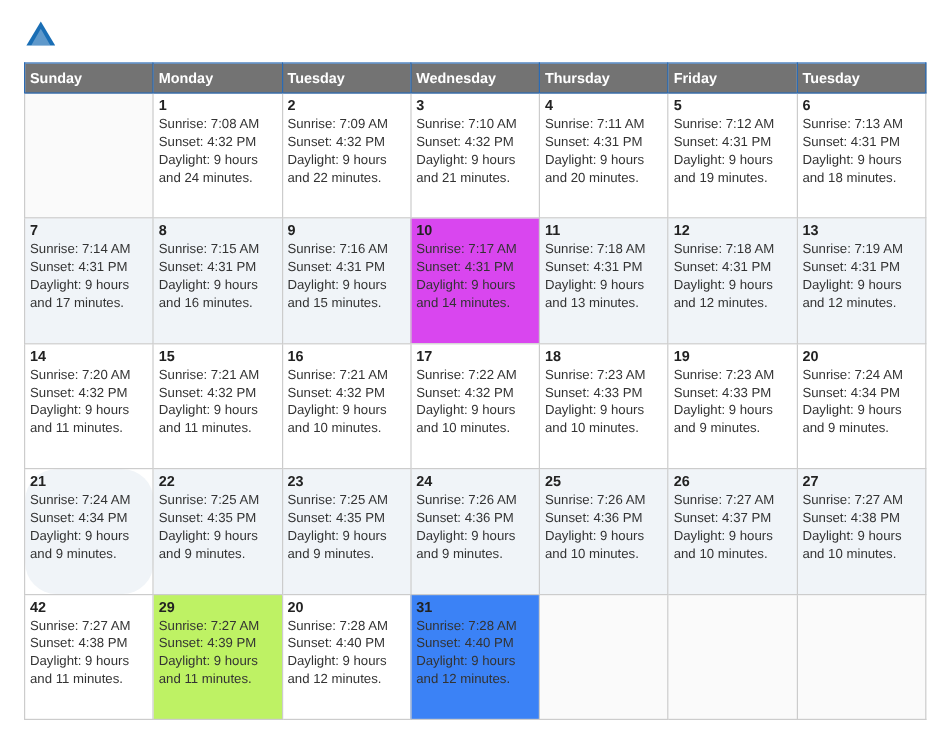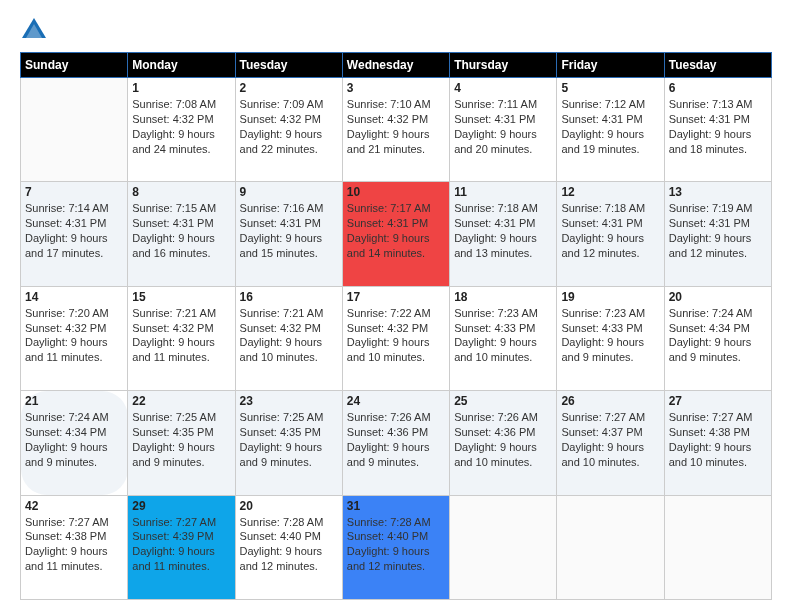--- a/index.html
+++ b/index.html
@@ -82,21 +82,21 @@
     .day-info {
       font-size: 11px;
       color: #333;
       line-height: 1.35;
     }
     .empty-cell {
       background: #f8f8f8;
     }
     tr:nth-child(odd) td { background: #fff; }
     tr:nth-child(even) td { background: #f5f5f5; }
-    .calendar-table thead tr th { background: #000000; margin-left: 40px; }
+    .calendar-table thead tr th { background: #737373; margin-left: 40px; }
   </style>
 </head>
 <body>
 
 <div class="page">
   <div class="header">
     <div class="logo">
       <svg class="logo-icon" viewBox="0 0 28 28">
         <polygon points="14,2 26,22 2,22" fill="#1a6eb5"></polygon>
         <polygon points="14,8 22,22 6,22" fill="#fff" opacity="0.3"></polygon>
@@ -158,21 +158,21 @@
             <div class="day-info">Sunrise: 7:14 AM<br>Sunset: 4:31 PM<br>Daylight: 9 hours and&nbsp;17 minutes.</div>
           </td>
           <td style="background: rgb(240, 244, 248);">
             <div class="day-number">8</div>
             <div class="day-info">Sunrise: 7:15 AM<br>Sunset: 4:31 PM<br>Daylight: 9 hours and&nbsp;16 minutes.</div>
           </td>
           <td style="background: rgb(240, 244, 248);">
             <div class="day-number">9</div>
             <div class="day-info">Sunrise: 7:16 AM<br>Sunset: 4:31 PM<br>Daylight: 9 hours and&nbsp;15 minutes.</div>
           </td>
-          <td style="background: #ef4444;">
+          <td style="background: #d946ef;">
             <div class="day-number">10</div>
             <div class="day-info">Sunrise: 7:17 AM<br>Sunset: 4:31 PM<br>Daylight: 9 hours and&nbsp;14 minutes.</div>
           </td>
           <td style="background: rgb(240, 244, 248);">
             <div class="day-number">11</div>
             <div class="day-info">Sunrise: 7:18 AM<br>Sunset: 4:31 PM<br>Daylight: 9 hours and&nbsp;13 minutes.</div>
           </td>
           <td style="background: rgb(240, 244, 248);">
             <div class="day-number">12</div>
             <div class="day-info">Sunrise: 7:18 AM<br>Sunset: 4:31 PM<br>Daylight: 9 hours and&nbsp;12 minutes.</div>
@@ -240,21 +240,21 @@
           <td style="background: rgb(240, 244, 248);">
             <div class="day-number">27</div>
             <div class="day-info">Sunrise: 7:27 AM<br>Sunset: 4:38 PM<br>Daylight: 9 hours and&nbsp;10 minutes.</div>
           </td>
         </tr>
         <tr>
           <td style="background: rgb(255, 255, 255);">
             <div class="day-number">42</div>
             <div class="day-info">Sunrise: 7:27 AM<br>Sunset: 4:38 PM<br>Daylight: 9 hours and&nbsp;11 minutes.</div>
           </td>
-          <td style="background: #0ea5e9;">
+          <td style="background: #bef264;">
             <div class="day-number">29</div>
             <div class="day-info">Sunrise: 7:27 AM<br>Sunset: 4:39 PM<br>Daylight: 9 hours and&nbsp;11 minutes.</div>
           </td>
           <td style="background: rgb(255, 255, 255);">
             <div class="day-number">20</div>
             <div class="day-info">Sunrise: 7:28 AM<br>Sunset: 4:40 PM<br>Daylight: 9 hours and&nbsp;12 minutes.</div>
           </td>
           <td style="background: #3b82f6;">
             <div class="day-number">31</div>
             <div class="day-info">Sunrise: 7:28 AM<br>Sunset: 4:40 PM<br>Daylight: 9 hours and&nbsp;12 minutes.</div>

